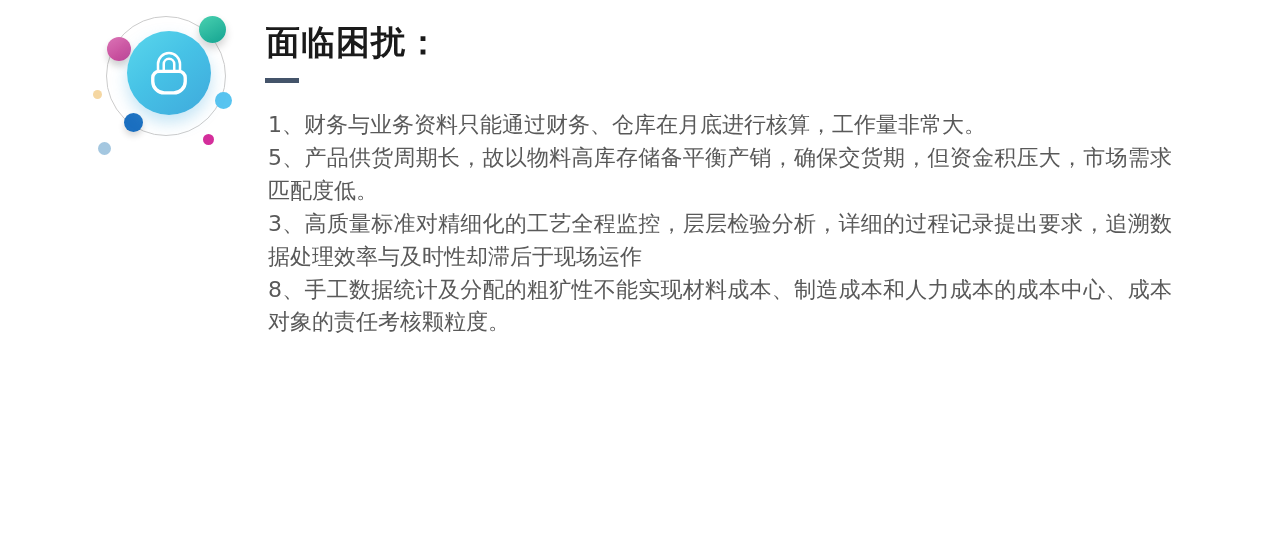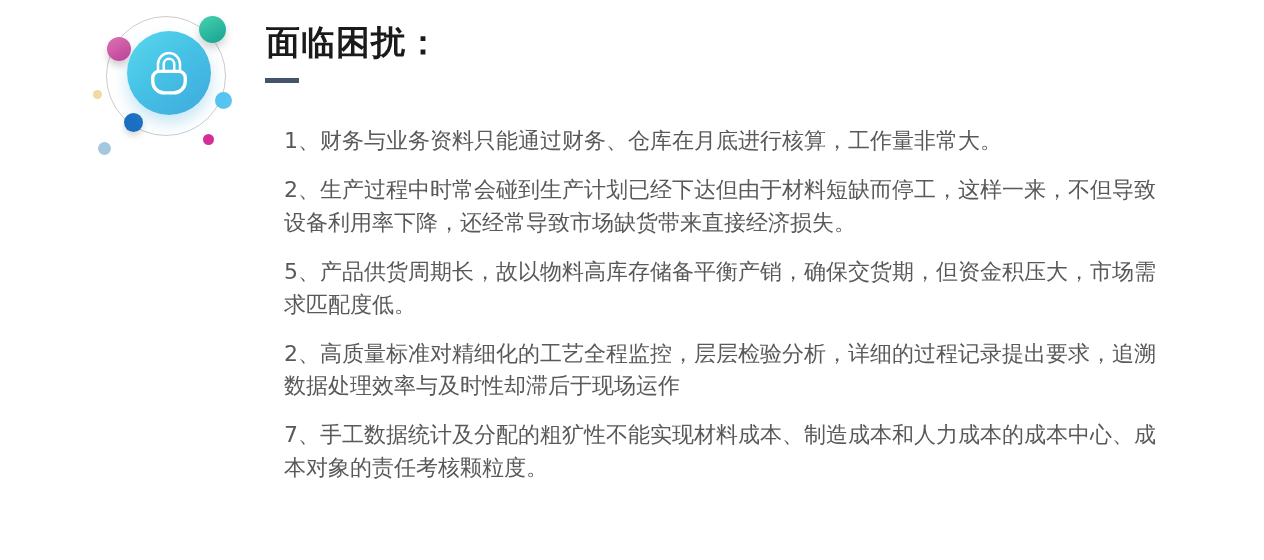--- a/index.html
+++ b/index.html
@@ -76,21 +76,21 @@
   .trouble-list {
     position: absolute;
     left: 268px; top: 109px;
     width: 904px;
     font-size: 22px;
     line-height: 32.9px;
     color: #595959;
     text-align: justify;
   }
   .trouble-list p {
-    margin: 16px;
+    margin: 0;
     padding: 0;
   }
 </style>
 </head>
 <body>
 
 <div class="slide">
 
   <div class="badge-area">
     <div class="outer-ring"></div>
@@ -115,19 +115,18 @@
         </svg>
       </span>
     </div>
   </div>
 
   <div class="title">面临困扰：</div>
   <div class="title-dash"></div>
 
   <div class="trouble-list">
     <p>1、财务与业务资料只能通过财务、仓库在月底进行核算，工作量非常大。</p>
-    <p>2、生产过程中时常会碰到生产计划已经下达但由于材料短缺而停工，这样一来，不但导致设备利用率下降，还经常导致市场缺货带来直接经济损失。</p>
     <p>5、产品供货周期长，故以物料高库存储备平衡产销，确保交货期，但资金积压大，市场需求匹配度低。</p>
-    <p>2、高质量标准对精细化的工艺全程监控，层层检验分析，详细的过程记录提出要求，追溯数据处理效率与及时性却滞后于现场运作</p>
-    <p>7、手工数据统计及分配的粗犷性不能实现材料成本、制造成本和人力成本的成本中心、成本对象的责任考核颗粒度。</p>
+    <p>3、高质量标准对精细化的工艺全程监控，层层检验分析，详细的过程记录提出要求，追溯数据处理效率与及时性却滞后于现场运作</p>
+    <p>8、手工数据统计及分配的粗犷性不能实现材料成本、制造成本和人力成本的成本中心、成本对象的责任考核颗粒度。</p>
   </div>
 
 </div>
 
 </body></html>

